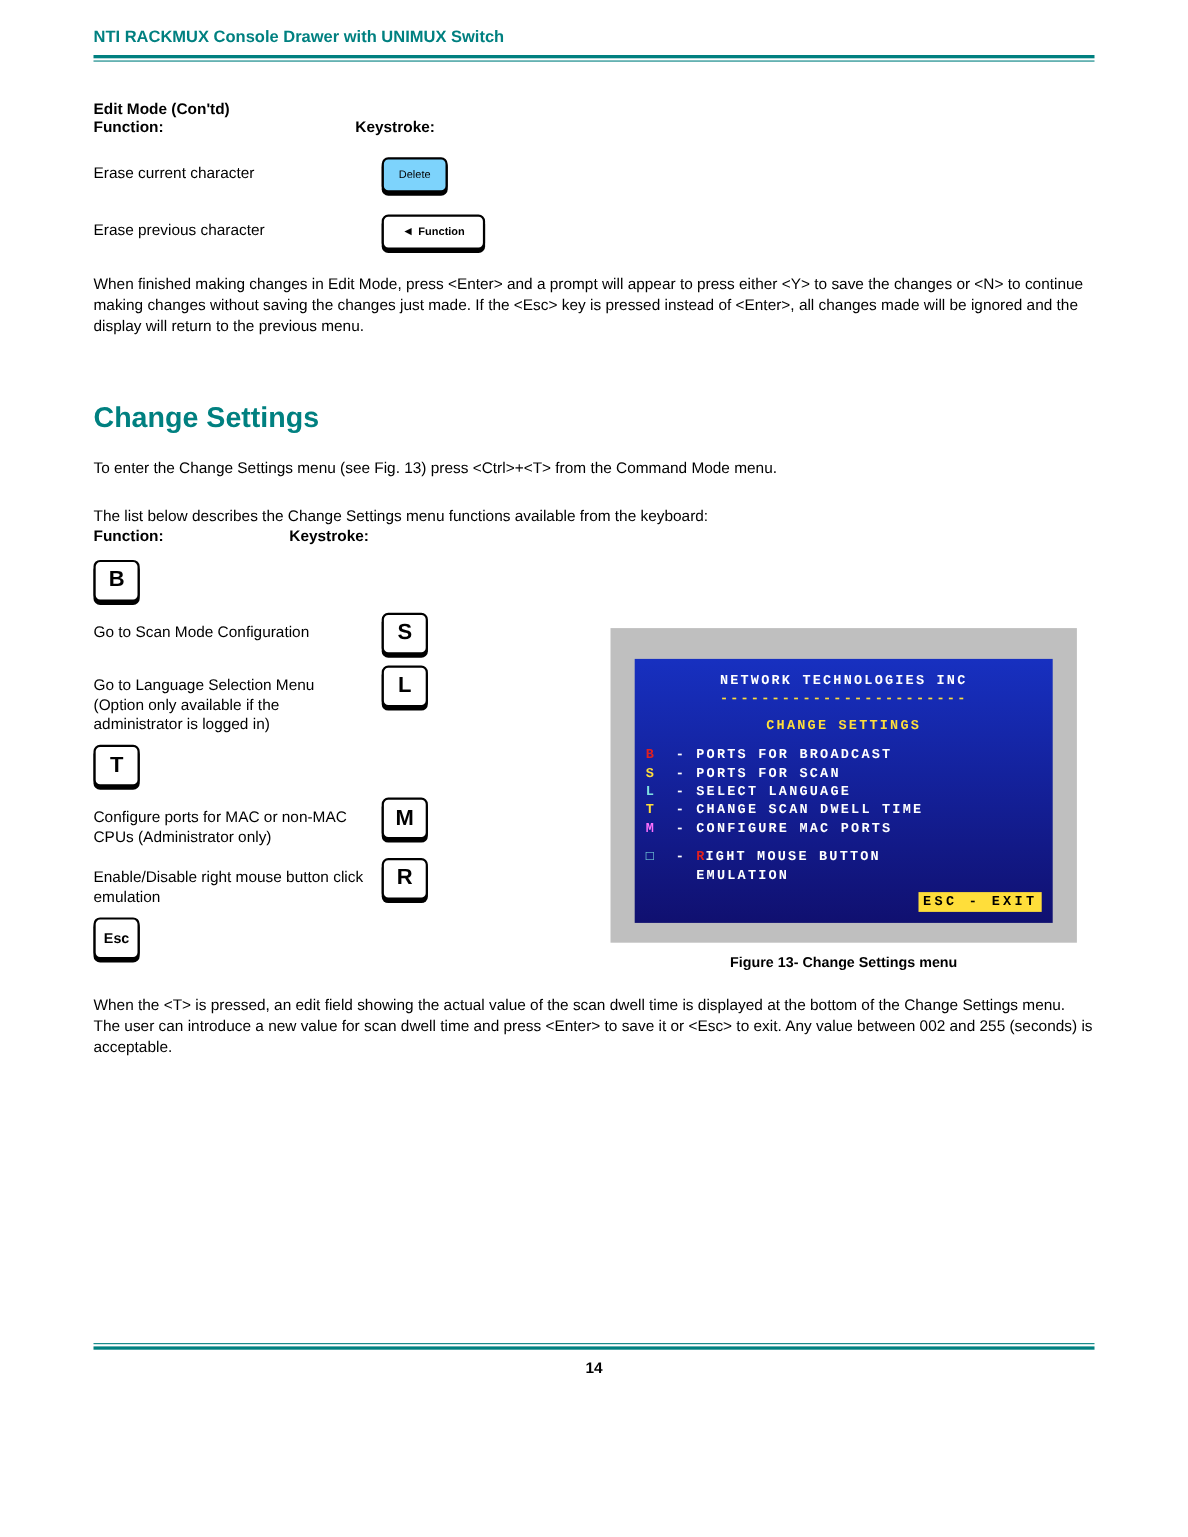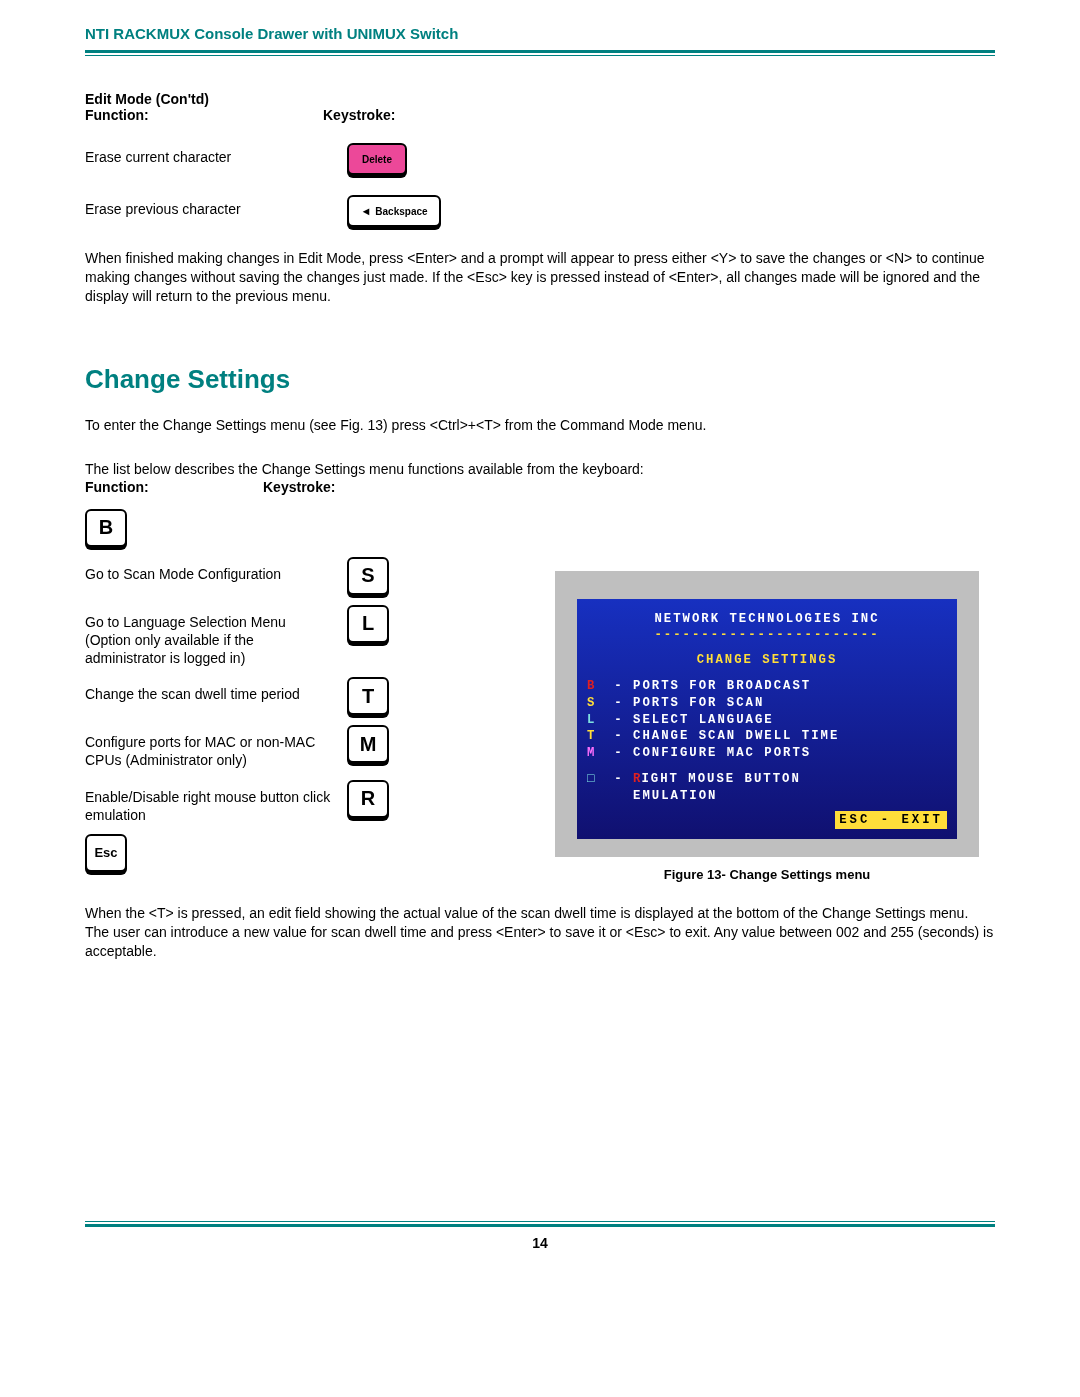--- a/index.html
+++ b/index.html
@@ -57,23 +57,23 @@
   .keycap-wide {
     display: inline-flex;
     align-items: center;
     justify-content: center;
     min-width: 44px;
     height: 28px;
     border: 2px solid #000;
     border-radius: 6px;
     box-shadow: 0 3px 0 #000;
     font-size: 10px;
-    font-weight: bold;
+    font-weight: normal;
     padding: 0 6px;
-    background: #ec4899;
+    background: #7dd3fc;
   }
   .keycap-wide2 {
     display: inline-flex;
     align-items: center;
     justify-content: center;
     min-width: 70px;
     height: 28px;
     border: 2px solid #000;
     border-radius: 6px;
     box-shadow: 0 3px 0 #000;
@@ -192,21 +192,21 @@
 
   <div class="func-row">
     <div class="func-label">Erase current character</div>
     <div class="keycap-wide">Delete</div>
   </div>
 
   <div class="func-row">
     <div class="func-label">Erase previous character</div>
     <div class="keycap-wide2">
       <span class="arrow-left">◄</span>
-        <span>Backspace</span>
+        <span>Function</span>
     </div>
   </div>
 
   <div class="para">When finished making changes in Edit Mode, press &lt;Enter&gt; and a prompt will appear to press either &lt;Y&gt; to save the changes or &lt;N&gt; to continue making changes without saving the changes just made.    If the &lt;Esc&gt; key is pressed instead of &lt;Enter&gt;, all changes made will be ignored and the display will return to the previous menu.</div>
 
   <h2 class="teal">Change Settings</h2>
 
   <div>To enter the Change Settings menu (see Fig. 13) press &lt;Ctrl&gt;+&lt;T&gt; from the Command Mode menu.</div>
 
   <div style="height:28px"></div>
@@ -232,21 +232,20 @@
       <div class="set-row">
         <div class="set-label">
           <span>Go to Language Selection Menu</span>
           <span class="sub" style="white-space:pre-line;">(Option only available if the
  administrator is logged in)</span>
         </div>
         <div class="keycap">L</div>
       </div>
 
       <div class="set-row">
-        <div class="set-label">Change the scan dwell time period</div>
         <div class="keycap">T</div>
       </div>
 
       <div class="set-row">
         <div class="set-label" style="white-space:pre-line;">Configure ports for MAC or non-MAC CPUs (Administrator only)</div>
         <div class="keycap">M</div>
       </div>
 
       <div class="set-row">
         <div class="set-label" style="white-space:pre-line;">Enable/Disable right mouse button click emulation</div>

